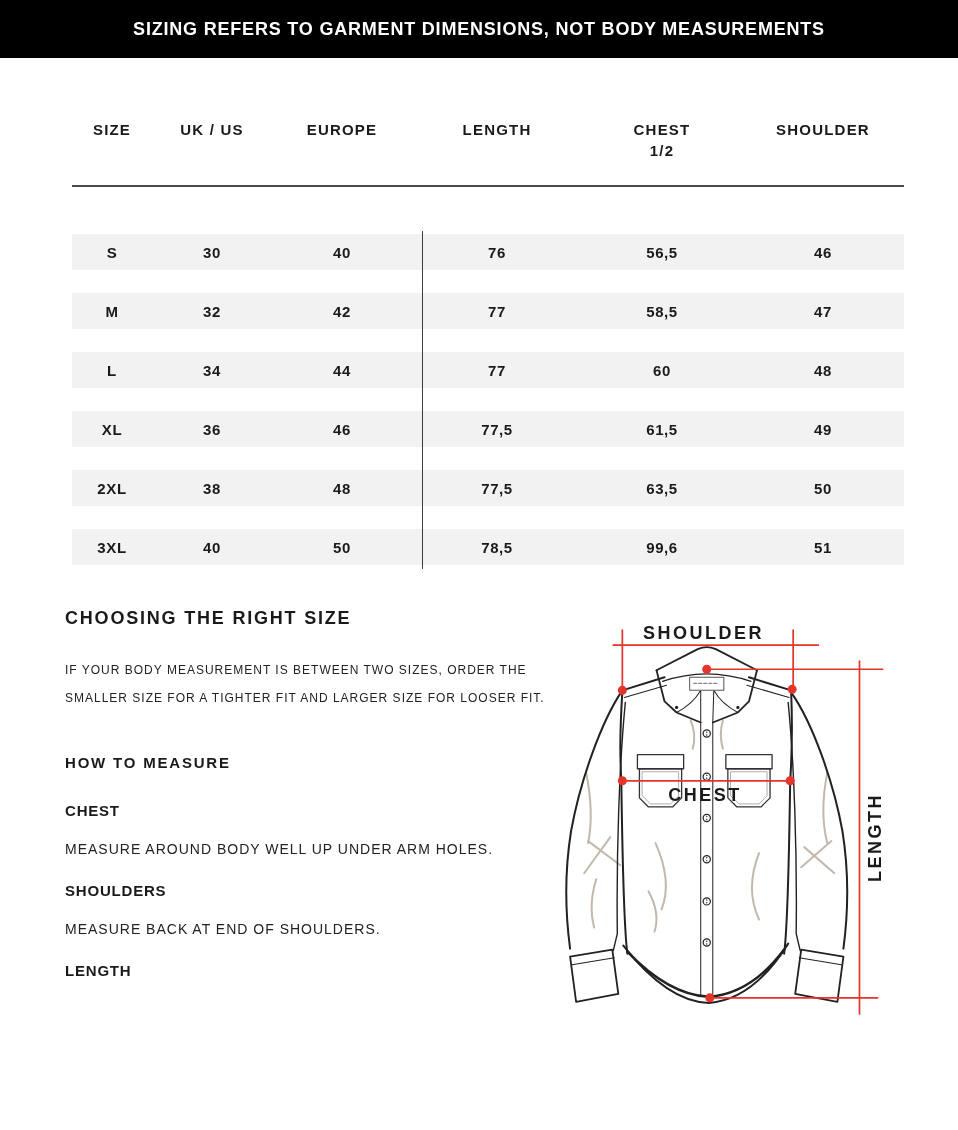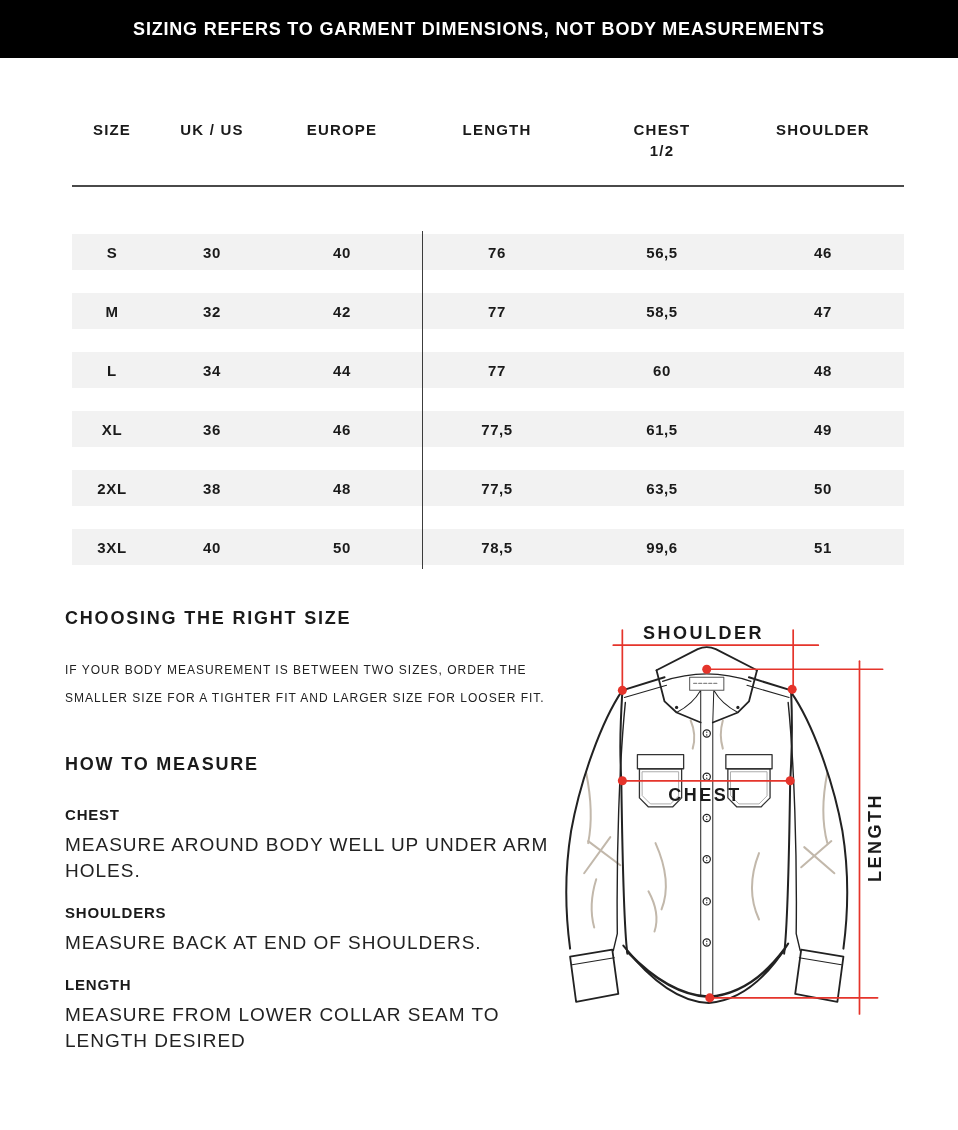--- a/index.html
+++ b/index.html
@@ -39,25 +39,25 @@
     position:absolute; left:350px; top:-3px; bottom:-4px; width:0;
     border-left:1.5px solid #3c3c3c;
   }
 
   
   .left-col { position:absolute; left:65px; top:600px; width:505px; }
   .sec-heading { font-size:18px; font-weight:bold; letter-spacing:1.8px; margin-top:8px; }
   .body-text {
     margin-top:27px; font-size:12px; letter-spacing:1px; line-height:28px; color:#222;
   }
-  .howto-heading { font-size:18px; font-weight:bold; letter-spacing:1.8px; margin-top:42px; }
+  .howto-heading { font-size:15px; font-weight:bold; letter-spacing:1.8px; margin-top:42px; }
   .measure-item.first { margin-top:31px; }
   .measure-item { margin-top:20px; }
   .mi-label { font-size:15px; font-weight:bold; letter-spacing:0.8px; }
-  .mi-text { margin-top:9px; font-size:19px; letter-spacing:1px; line-height:26px; color:#222; }
+  .mi-text { margin-top:17px; font-size:14px; letter-spacing:1px; line-height:26px; color:#222; }
 
   
   .diagram { position:absolute; left:558px; top:615px; width:400px; height:412px; }
   .diagram svg { position:absolute; left:0; top:0; }
   .diag-label {
     position:absolute; font-size:18px; font-weight:bold; letter-spacing:2.5px;
     color:#1a1a1a; text-align:center; white-space:nowrap;
   }
   .lbl-shoulder { left:85px; top:8px;  width:120px; }
   .lbl-chest    { left:87px; top:170px; width:120px; }
@@ -153,21 +153,20 @@
   <div class="measure-item first">
     <div class="mi-label">CHEST</div>
     <div class="mi-text">MEASURE AROUND BODY WELL UP UNDER ARM HOLES.</div>
   </div>
   <div class="measure-item">
     <div class="mi-label">SHOULDERS</div>
     <div class="mi-text">MEASURE BACK AT END OF SHOULDERS.</div>
   </div>
   <div class="measure-item">
     <div class="mi-label">LENGTH</div>
-    <div class="mi-text">MEASURE FROM LOWER COLLAR SEAM TO LENGTH DESIRED</div>
   </div>
 </div>
 
 <div class="diagram">
   <svg width="400" height="412" viewBox="558 615 398 410">
     <g fill="none" stroke-linecap="round" stroke-linejoin="round">
 
       <g stroke="#c2b8ab" stroke-width="2">
         <path d="M 586,772 Q 594,812 588,842"></path>
         <path d="M 610,836 L 584,872"></path>

